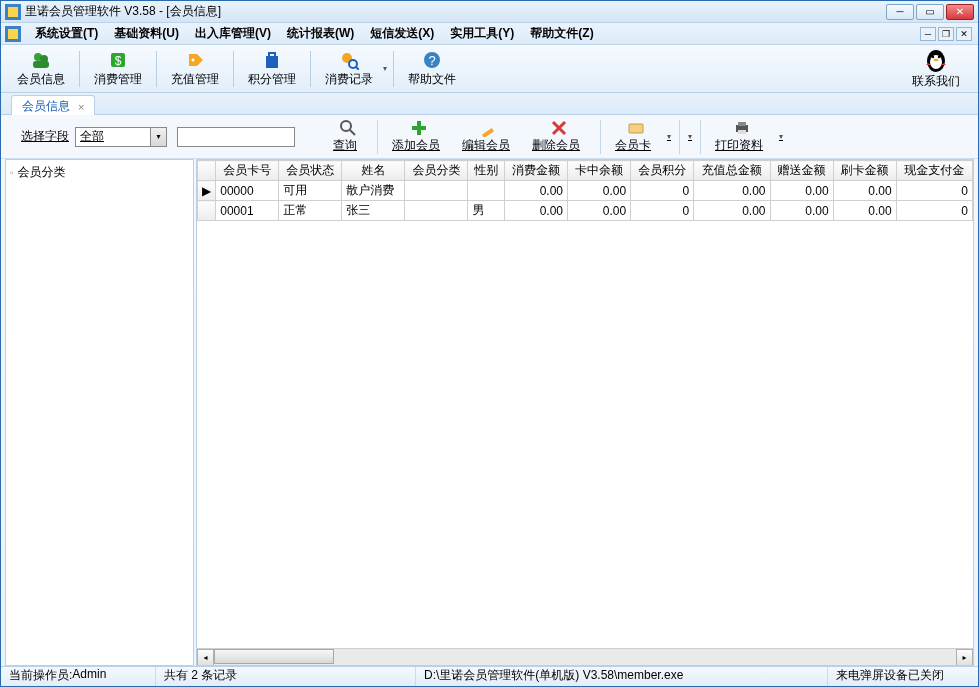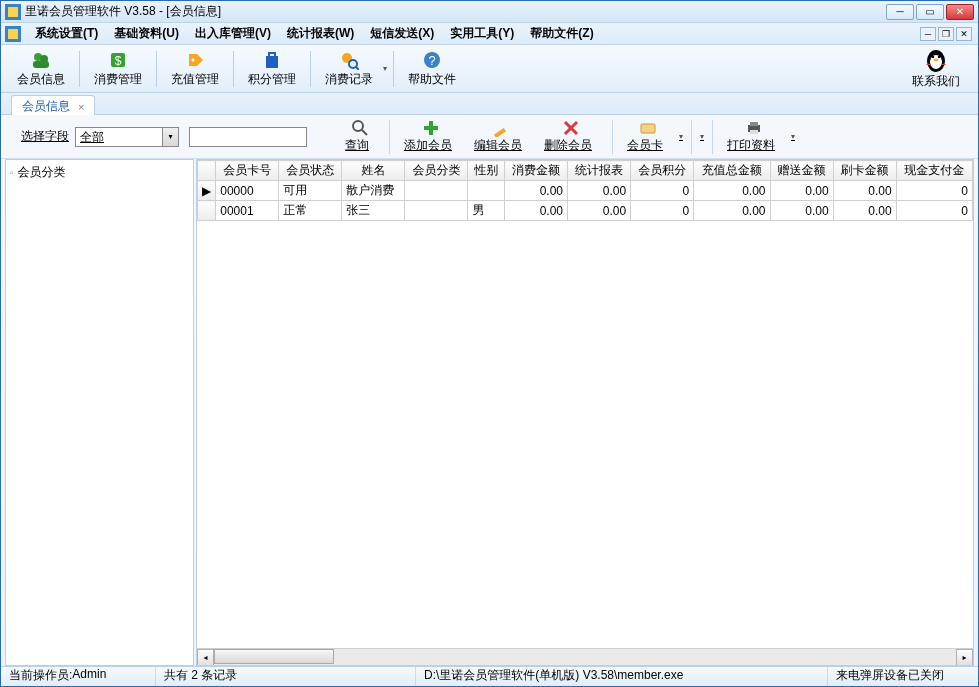--- a/index.html
+++ b/index.html
@@ -97,23 +97,23 @@
     }
     .filter-toolbar {
       height: 44px;
       display: flex; align-items: center;
       padding: 0 20px;
       border-bottom: 1px solid #cfdff0;
       text-decoration: underline;
     }
     .filter-toolbar .lbl { margin-right: 6px; }
     .combo {
-      width: 104px; height: 20px;
+      width: 92px; height: 20px;
       background: #fff; border: 1px solid #888;
-      display: flex; align-items: flex-end; padding: 0 4px;
+      display: flex; align-items: center; padding: 0 4px;
       position: relative;
     }
     .combo .dd { position: absolute; right: 0; top: 0; width: 16px; height: 18px; background: linear-gradient(#f0f0f0,#d8d8d8); border-left: 1px solid #888; display: flex; align-items: center; justify-content: center; font-size: 8px; }
     .textin {
       width: 118px; height: 20px;
       background: #fff; border: 1px solid #888;
       margin-left: 10px; padding: 0 4px;
     }
     .mid-btn { display: flex; flex-direction: column; align-items: center; padding: 2px 8px; cursor: default; }
     .mid-btn .ico { width: 18px; height: 18px; display: flex; align-items: center; justify-content: center; }
@@ -388,21 +388,21 @@
           <table class="grid">
             <thead>
               <tr>
                 <th class="row-indicator"></th>
                 <th>会员卡号</th>
                 <th>会员状态</th>
                 <th>姓名</th>
                 <th>会员分类</th>
                 <th>性别</th>
                 <th>消费金额</th>
-                <th>统计报表</th>
+                <th>卡中余额</th>
                 <th>会员积分</th>
                 <th>充值总金额</th>
                 <th>赠送金额</th>
                 <th>刷卡金额</th>
                 <th>现金支付金</th>
               </tr>
             </thead>
             <tbody id="grid-rows">
                 <tr>
                   <td class="row-indicator">▶</td>

